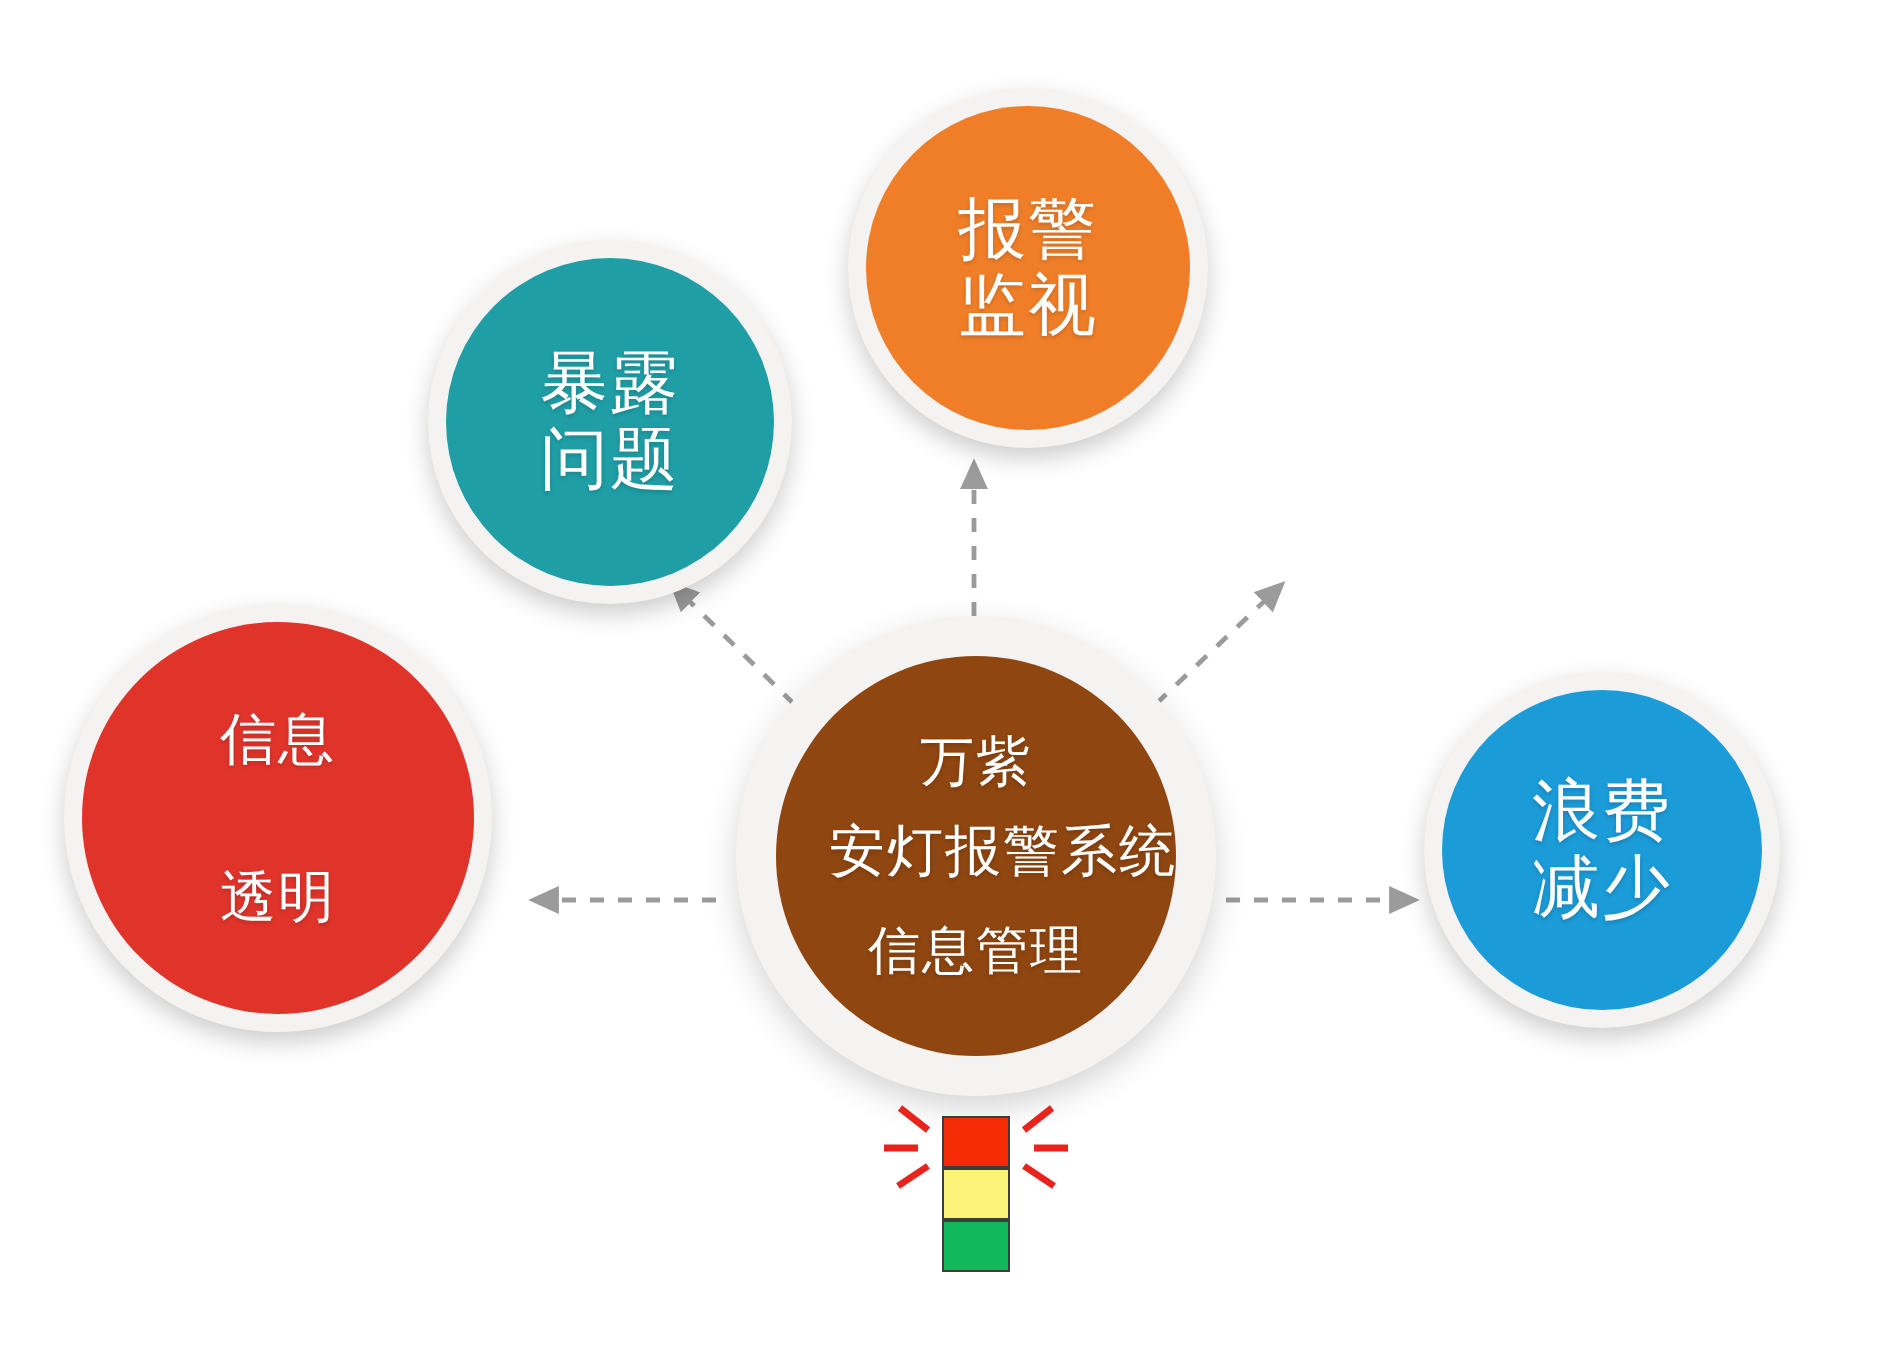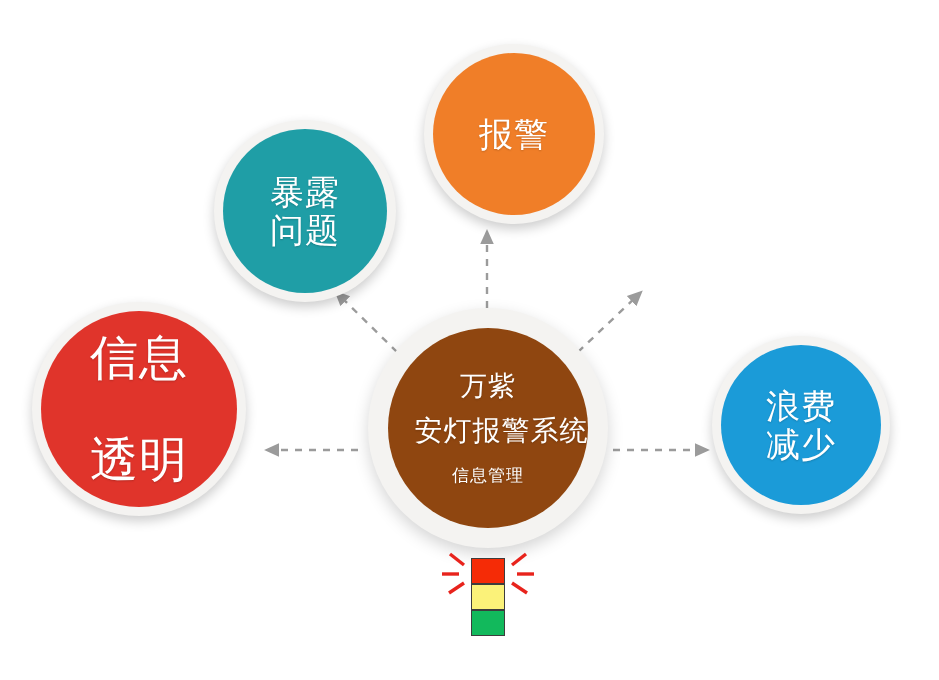--- a/index.html
+++ b/index.html
@@ -95,21 +95,21 @@
   #node-center .labels .line-1 {
     font-size: 27px;
     margin-bottom: 14px;
   }
   #node-center .labels .line-2 {
     font-size: 28px;
     margin-bottom: 20px;
     margin-left: 27px;
   }
   #node-center .labels .line-3 {
-    font-size: 17px;
+    font-size: 26px;
   }
 
   
   #andon-tower {
     position: absolute;
     left: 468px;
     top: 558px;
     width: 40px;
     height: 84px;
     z-index: 4;
@@ -155,37 +155,38 @@
     <line x1="358" y1="450" x2="272" y2="450" stroke="#9B9B9B" stroke-width="2.4" stroke-dasharray="7,7" marker-end="url(#ah)"></line>
 
     <line x1="613" y1="450" x2="702" y2="450" stroke="#9B9B9B" stroke-width="2.4" stroke-dasharray="7,7" marker-end="url(#ah)"></line>
   </svg>
 
   <div class="node sat" id="node-alarm-monitor">
     <div class="ring"></div>
     <div class="disc" style="background:#F07E28;"></div>
     <div class="labels">
       <span>报警</span>
+      <span>监视</span>
     </div>
   </div>
 
   <div class="node sat" id="node-expose-problem">
     <div class="ring"></div>
     <div class="disc" style="background:#1F9EA6;"></div>
     <div class="labels">
       <span>暴露</span>
       <span>问题</span>
     </div>
   </div>
 
 
   <div class="node sat" id="node-info-transparent">
     <div class="ring"></div>
     <div class="disc" style="background:#E0342B;"></div>
-    <div class="labels" style="font-size:48px;gap:48px;">
+    <div class="labels" style="font-size:28px;gap:48px;">
       <span>信息</span>
       <span>透明</span>
     </div>
   </div>
 
   <div class="node sat" id="node-reduce-waste">
     <div class="ring"></div>
     <div class="disc" style="background:#1B9BD8;"></div>
     <div class="labels">
       <span>浪费</span>

